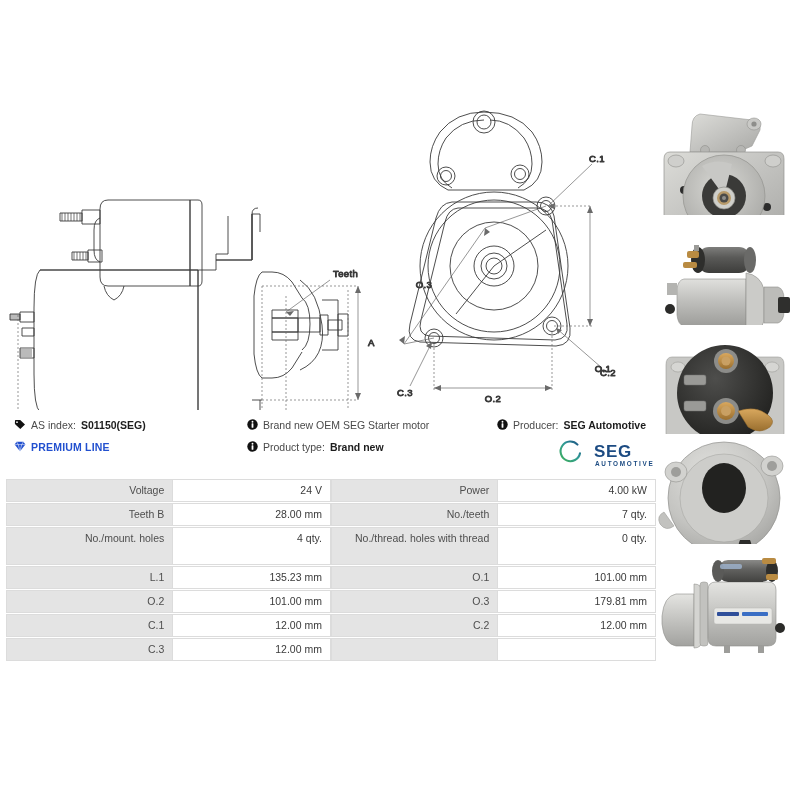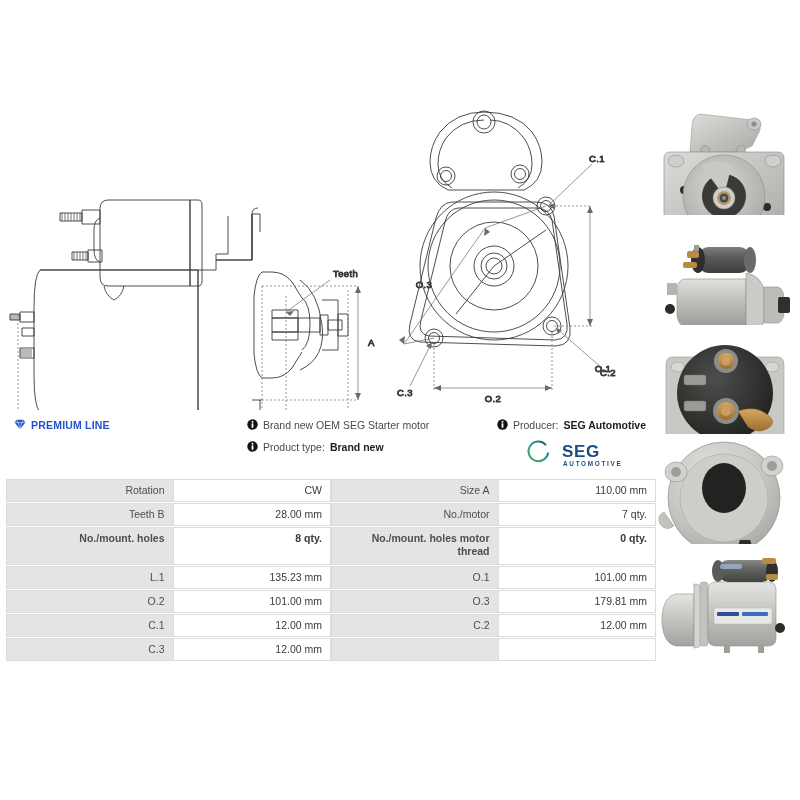--- a/index.html
+++ b/index.html
@@ -101,21 +101,21 @@
   .premium {
     color: #2250cf;
     font-weight: bold;
     font-size: 10.5px;
     letter-spacing: .2px;
   }
 
   
   .seg-logo {
     position: absolute;
-    left: 524px;
+    left: 556px;
     top: 440px;
     width: 104px;
     height: 30px;
   }
 
   
   .spec-table {
     position: absolute;
     left: 6px;
     top: 478px;
@@ -139,21 +139,21 @@
     border-right: none;
   }
   .val {
     background: #ffffff;
     text-align: right;
     color: #3a3a3a;
     width: 157px;
     border: 1px solid #dcdcdc;
     border-left: 1px solid #dcdcdc;
   }
-  .spec-table tr.tall td { height: 28px; font-weight: bold; }
+  .spec-table tr.tall td { height: 28px; }
 </style>
 </head>
 <body>
 
 <div class="page">
 
   <div class="drawings">
     <svg class="drawing-svg" width="660" height="310" viewBox="0 0 660 310">
       <g fill="none" stroke="#3a3a3a" stroke-width="0.9" stroke-linejoin="round">
 
@@ -494,20 +494,30 @@
         <path d="M70 100 h6 v10 h-6 z" fill="#9d9d9a"></path>
         <path d="M104 100 h6 v10 h-6 z" fill="#9d9d9a"></path>
         <circle cx="126" cy="82" r="5" fill="#2b2b29"></circle>
       </svg>
     </div>
   </div>
 
   <div class="infobar">
 
     <div class="info-col c1">
+      <div class="info-row">
+        <span class="ico">
+          <svg width="12" height="11" viewBox="0 0 12 11">
+            <path d="M1.2 1.1 L6.2 1.1 L11 5.6 L6.3 9.9 L1.4 5.6 Q0.6 4.8 0.9 3.3 Z" fill="#111"></path>
+            <circle cx="3" cy="3.2" r="0.85" fill="#fff"></circle>
+          </svg>
+        </span>
+        <span class="ilabel">AS index:</span>
+        <span class="ival">S01150(SEG)</span>
+      </div>
       <div class="info-row">
         <span class="ico">
           <svg width="12" height="11" viewBox="0 0 12 11">
             <path d="M2.6 0.8 H9.4 L11.4 3.6 L6 10.3 L0.6 3.6 Z" fill="#2250cf"></path>
             <path d="M0.6 3.6 H11.4 M2.6 0.8 L4.3 3.6 L6 10.3 L7.7 3.6 L9.4 0.8" stroke="#ffffff" stroke-width="0.55" fill="none"></path>
           </svg>
         </span>
         <span class="premium">PREMIUM LINE</span>
       </div>
     </div>
@@ -562,35 +572,35 @@
       </defs>
       <path d="M21.5 4.6 A9.8 9.8 0 1 0 24 13.2" fill="none" stroke="url(#arcg)" stroke-width="2.1" stroke-linecap="round"></path>
       <text x="38" y="17" font-family="Liberation Sans, sans-serif" font-size="17" font-weight="bold" fill="#1c4b82" letter-spacing="0.6">SEG</text>
       <text x="39" y="26" font-family="Liberation Sans, sans-serif" font-size="6.4" font-weight="bold" fill="#1c4b82" letter-spacing="1.7">AUTOMOTIVE</text>
     </svg>
   </div>
 
   <table class="spec-table">
     <tbody>
         <tr>
-          <td class="lbl">Rotation</td>
-          <td class="val">CW</td>
-          <td class="lbl">Size A</td>
-          <td class="val">110.00 mm</td>
+          <td class="lbl">Voltage</td>
+          <td class="val">24 V</td>
+          <td class="lbl">Power</td>
+          <td class="val">4.00 kW</td>
         </tr>
         <tr>
           <td class="lbl">Teeth B</td>
           <td class="val">28.00 mm</td>
-          <td class="lbl">No./motor</td>
+          <td class="lbl">No./teeth</td>
           <td class="val">7 qty.</td>
         </tr>
         <tr class="tall">
           <td class="lbl">No./mount. holes</td>
-          <td class="val">8 qty.</td>
-          <td class="lbl">No./mount. holes motor thread</td>
+          <td class="val">4 qty.</td>
+          <td class="lbl">No./thread. holes with thread</td>
           <td class="val">0 qty.</td>
         </tr>
         <tr>
           <td class="lbl">L.1</td>
           <td class="val">135.23 mm</td>
           <td class="lbl">O.1</td>
           <td class="val">101.00 mm</td>
         </tr>
         <tr>
           <td class="lbl">O.2</td>

